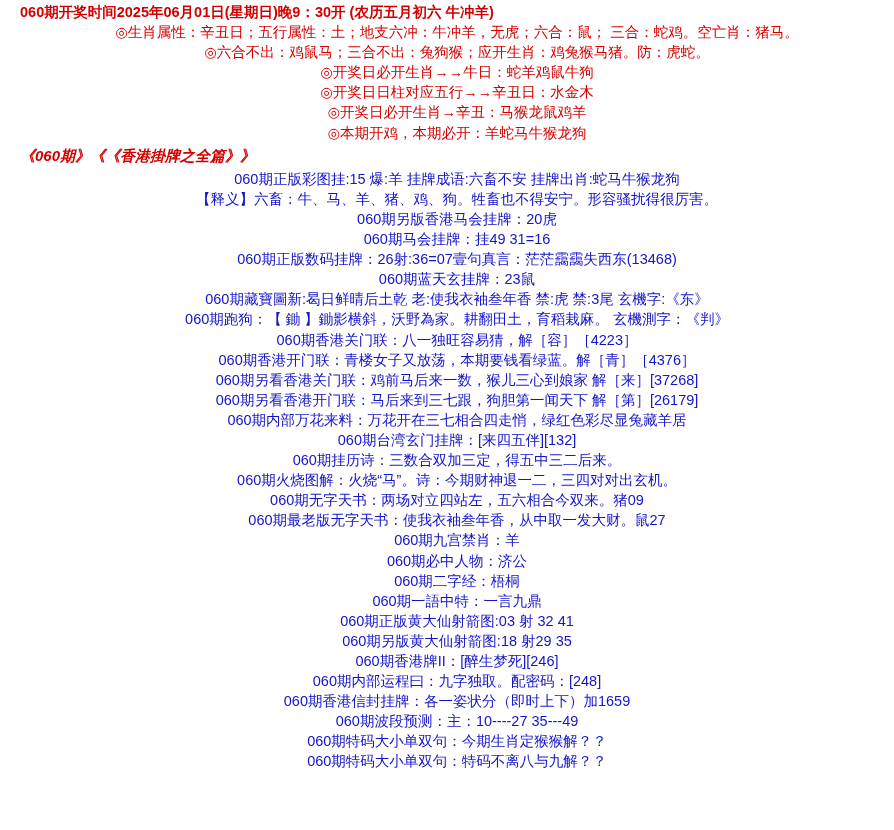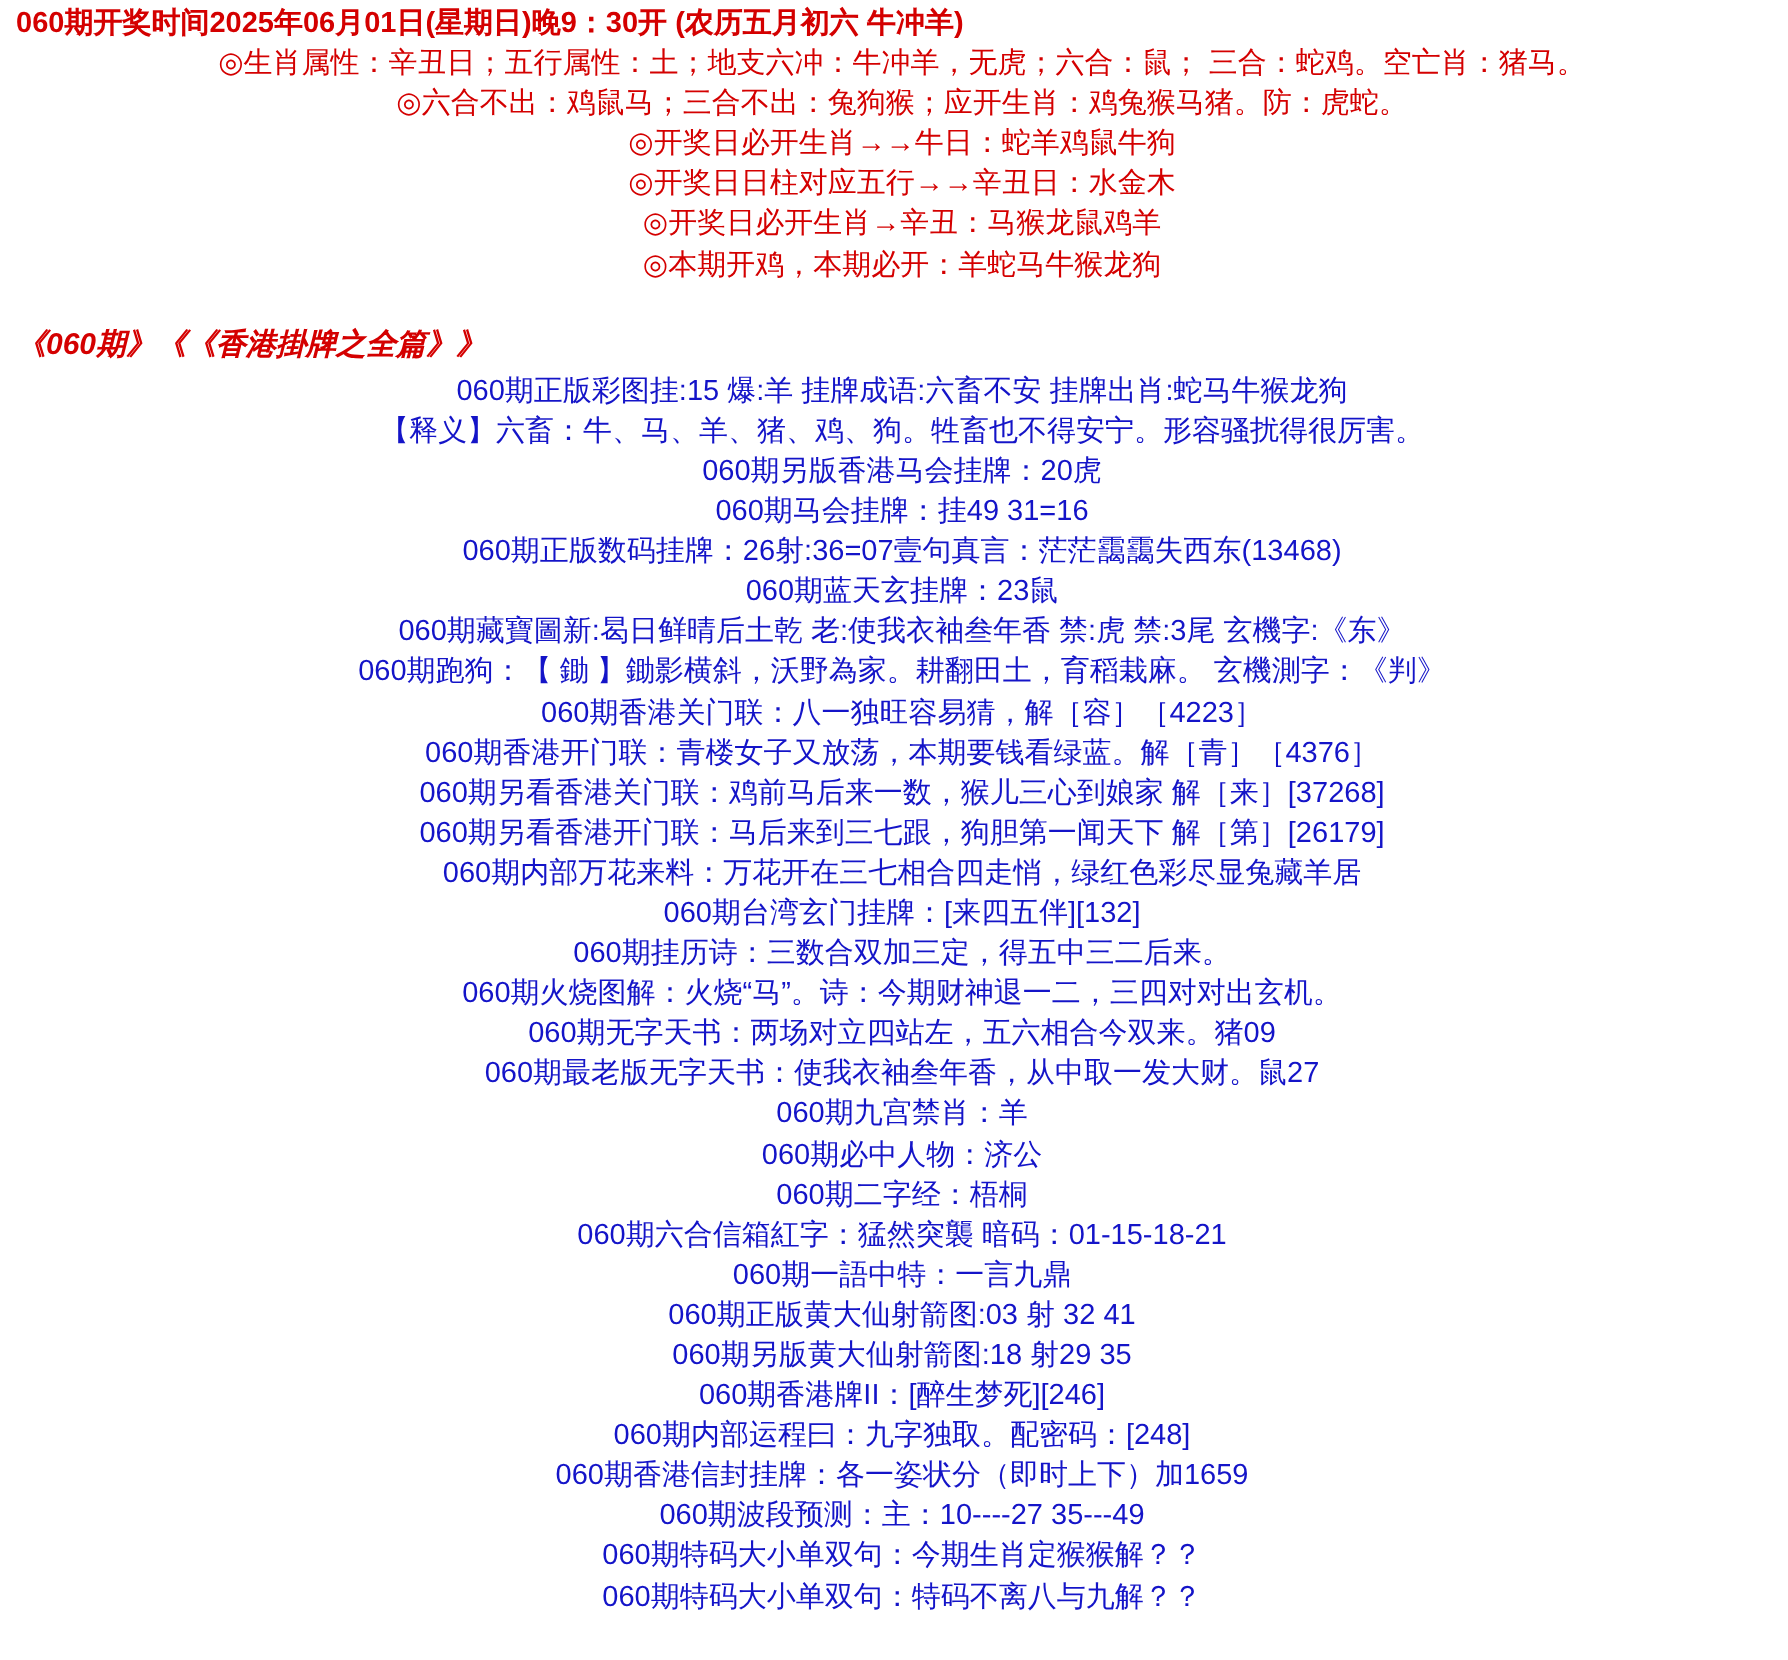--- a/index.html
+++ b/index.html
@@ -15,41 +15,40 @@
     color: #111111;
   }
   .page {
     width: 894px;
     padding: 2px 0 0 0;
     box-sizing: border-box;
   }
   .line {
     white-space: nowrap;
     line-height: 20.1px;
-    padding-left: 8px;
+    padding-left: 20px;
     font-size: 14.5px;
   }
   .red {
     color: #d40000;
     text-align: center;
   }
   .blue {
     color: #1414c8;
     text-align: center;
   }
   .title-line {
     color: #d40000;
     font-weight: bold;
   }
   .hdr-line {
     color: #d40000;
     font-weight: bold;
     font-style: italic;
     font-size: 15px;
-    margin-top: 17px;
   }
   .spacer {
     height: 3px;
   }
 </style>
 </head>
 <body>
 
 <div class="page">
 
@@ -82,21 +81,20 @@
   <div class="line blue">060期另看香港开门联：马后来到三七跟，狗胆第一闻天下  解［第］[26179]</div>
   <div class="line blue">060期内部万花来料：万花开在三七相合四走悄，绿红色彩尽显兔藏羊居</div>
   <div class="line blue">060期台湾玄门挂牌：[来四五伴][132]</div>
   <div class="line blue">060期挂历诗：三数合双加三定，得五中三二后来。</div>
   <div class="line blue">060期火烧图解：火烧“马”。诗：今期财神退一二，三四对对出玄机。</div>
   <div class="line blue">060期无字天书：两场对立四站左，五六相合今双来。猪09</div>
   <div class="line blue">060期最老版无字天书：使我衣袖叁年香，从中取一发大财。鼠27</div>
   <div class="line blue">060期九宫禁肖：羊</div>
   <div class="line blue">060期必中人物：济公</div>
   <div class="line blue">060期二字经：梧桐</div>
-  <div class="line blue">060期六合信箱紅字：猛然突襲  暗码：01-15-18-21</div>
   <div class="line blue">060期一語中特：一言九鼎</div>
   <div class="line blue">060期正版黄大仙射箭图:03  射  32  41</div>
   <div class="line blue">060期另版黄大仙射箭图:18  射29  35</div>
   <div class="line blue">060期香港牌II：[醉生梦死][246]</div>
   <div class="line blue">060期内部运程曰：九字独取。配密码：[248]</div>
   <div class="line blue">060期香港信封挂牌：各一姿状分（即时上下）加1659</div>
   <div class="line blue">060期波段预测：主：10----27  35---49</div>
   <div class="line blue">060期特码大小单双句：今期生肖定猴猴解？？</div>
   <div class="line blue">060期特码大小单双句：特码不离八与九解？？</div>
 

